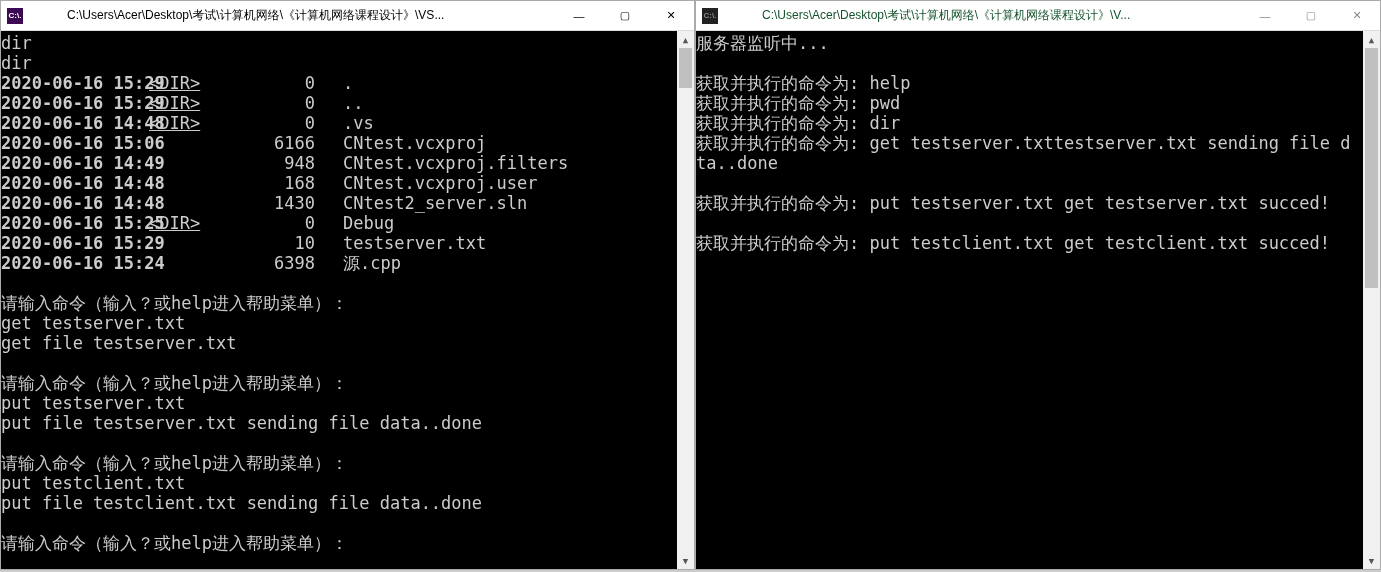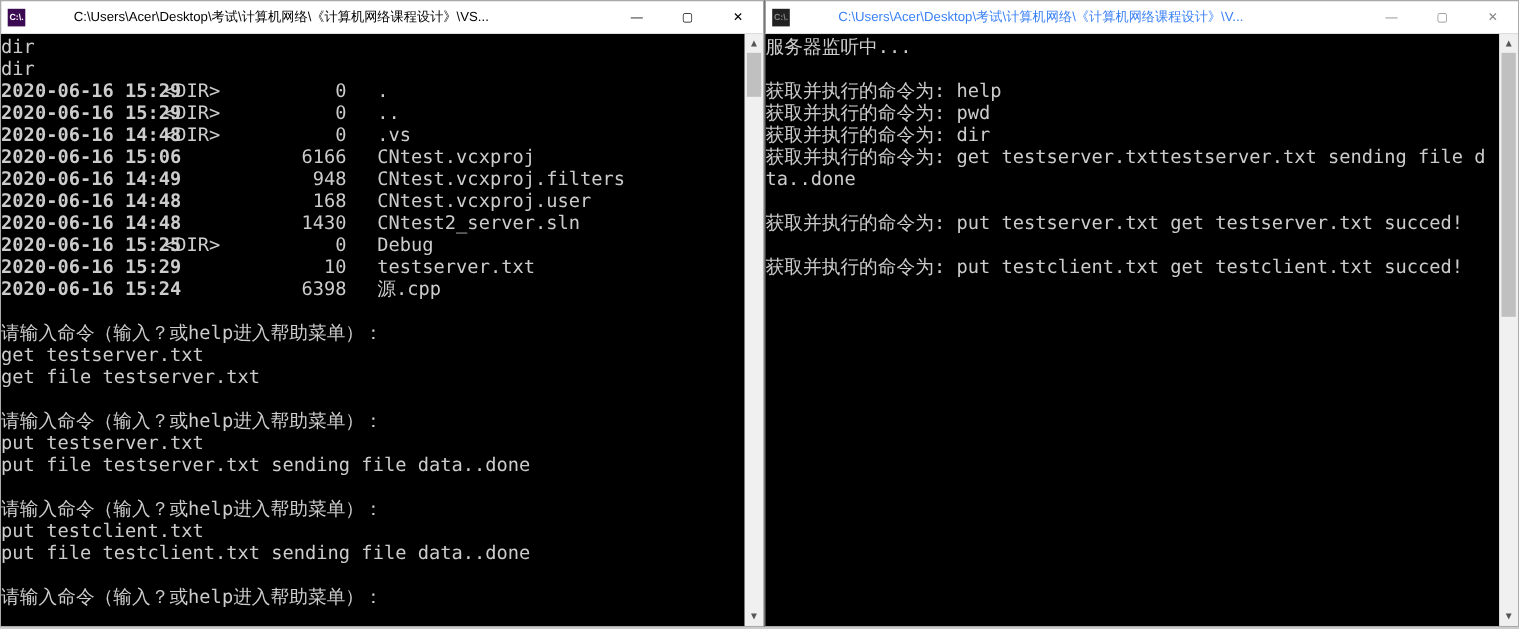--- a/index.html
+++ b/index.html
@@ -53,21 +53,21 @@
     height: 100%;
   }
   .titlebar .ctrl {
     width: 46px;
     display: flex;
     align-items: center;
     justify-content: center;
     font-size: 11px;
     color: #000;
   }
-  .window-right .titlebar .title-text { color:#3b82f6; }
+  .window-right .titlebar .title-text { color:#14532d; }
   .window-right .titlebar .ctrl { color:#888; }
   .console-body {
     flex: 1 1 auto;
     background: #000;
     color: #ccc;
     font-size: 17px;
     line-height: 20px;
     white-space: pre;
     overflow: hidden;
     position: relative;
@@ -90,21 +90,21 @@
     font-size:9px;color:#555;
   }
   .scrollbar .sb-track { flex:1; background:#f0f0f0; position:relative;}
   .scrollbar .sb-thumb {
     position:absolute; left:2px; right:2px;
     background:#c0c0c0;
   }
   .line { padding: 0; margin: 0; }
   .dir-row { display:block; }
   .col-date { display:inline-block; width: 148px; font-weight: bold; }
-  .col-dir  { display:inline-block; width: 70px; }
+  .col-dir  { display:inline-block; width: 70px; text-decoration: underline; }
   .col-size { display:inline-block; width: 100px; text-align:right; padding-right: 4px;}
   .col-gap  { display:inline-block; width: 24px; }
   .col-name { display:inline-block; }
 </style>
 </head>
 <body>
 
 <div class="window window-left">
   <div class="titlebar">
     <div class="app-icon" style="background:#3b0a52;color:#fff;">C:\.</div>

